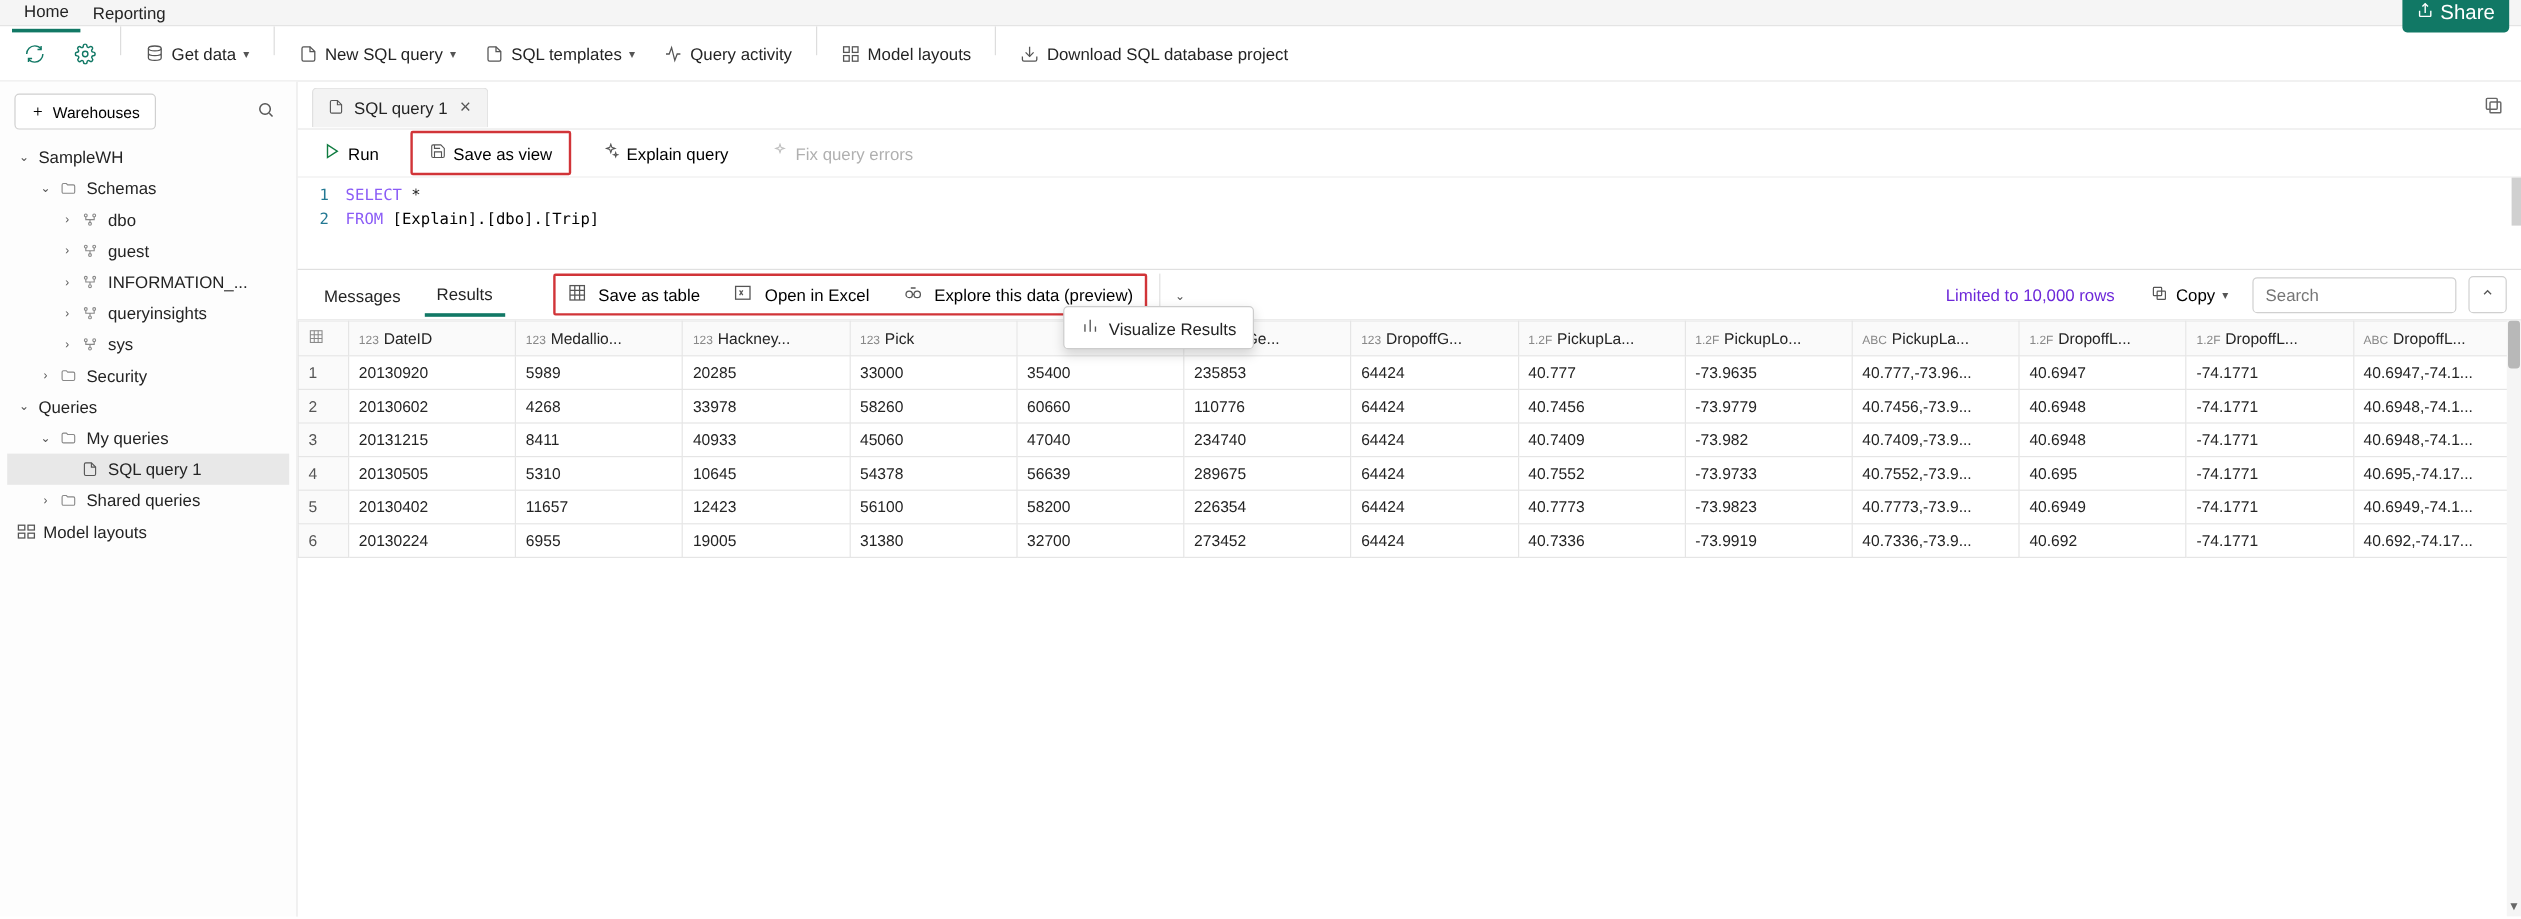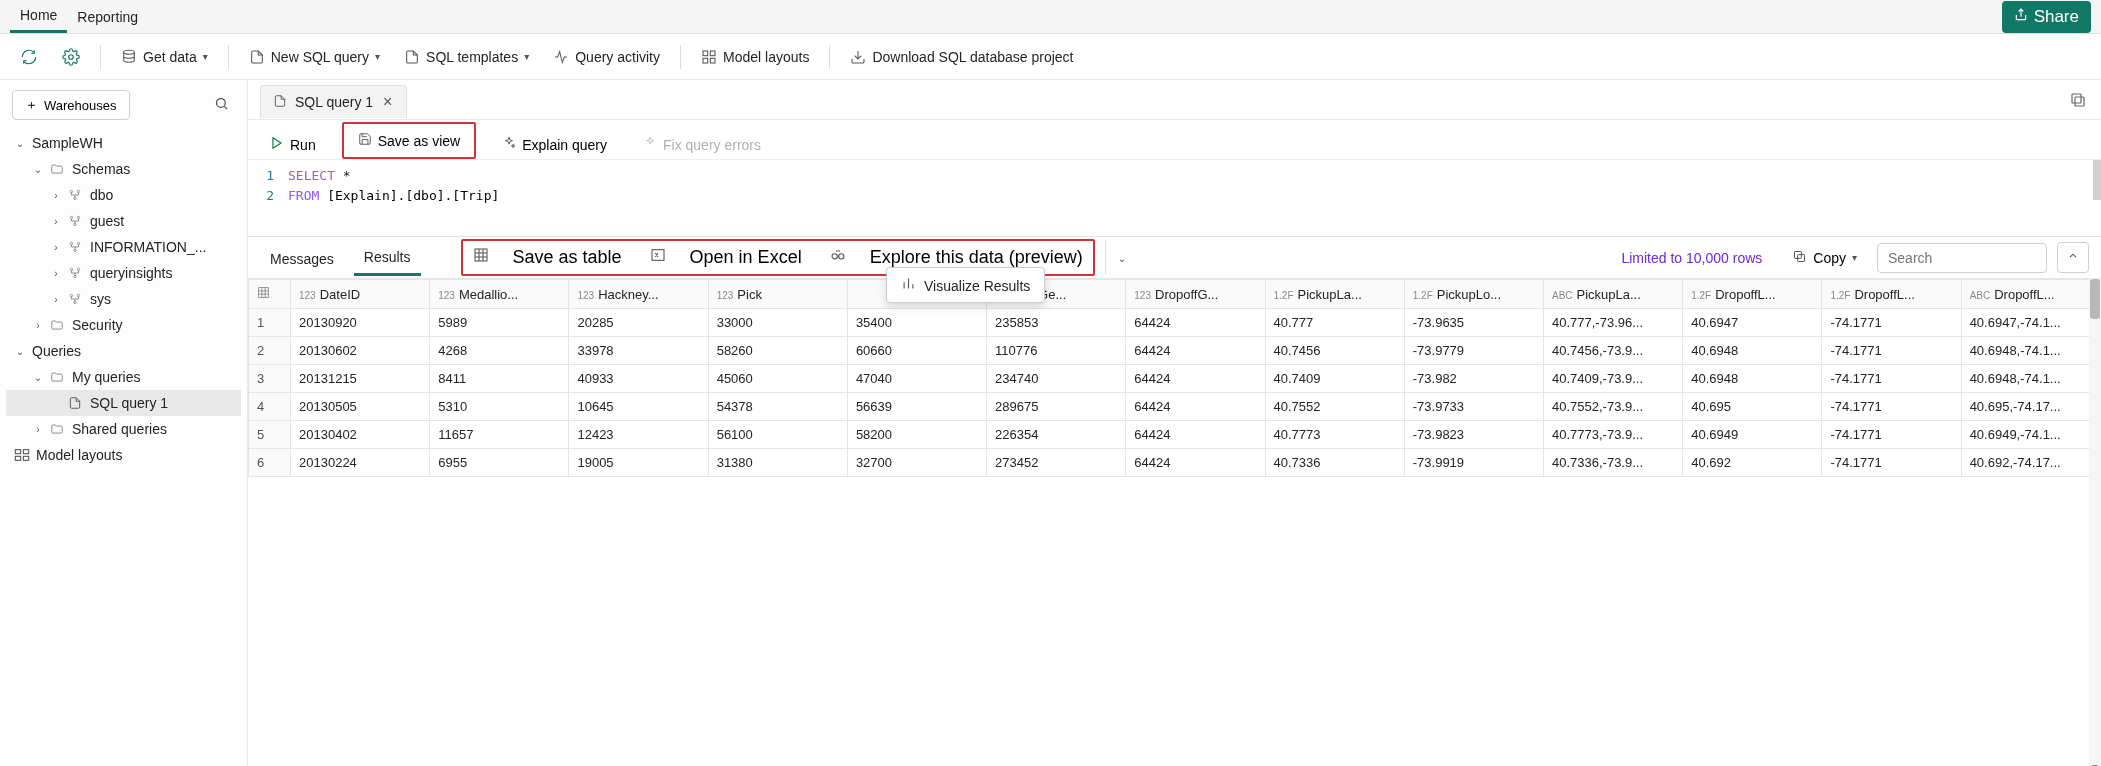--- a/index.html
+++ b/index.html
@@ -1,26 +1,26 @@
 <!DOCTYPE html>
 <html><head>
 <meta charset="utf-8">
 <style>
   * { box-sizing: border-box; margin: 0; padding: 0; }
   body { font-family: "Segoe UI", Arial, sans-serif; font-size: 13px; color: #242424; background: #fff; width: 2101px; }
   
   
-  .top-tabs { display: flex; align-items: center; height: 34px; padding: 0 10px; background: #f5f5f5; border-bottom: 1px solid #e0e0e0; }
+  .top-tabs { display: flex; align-items: center; height: 22px; padding: 0 10px; background: #f5f5f5; border-bottom: 1px solid #e0e0e0; }
   .top-tab { padding: 7px 10px; cursor: pointer; font-size: 14px; }
   .top-tab.active { border-bottom: 3px solid #117865; font-weight: 400; }
   .top-right { margin-left: auto; }
   .share-btn { background: #117865; color: #fff; border: none; padding: 6px 12px; border-radius: 4px; font-size: 17px; cursor: pointer; display: inline-flex; align-items: center; gap: 6px; }
 
   
-  .toolbar { display: flex; align-items: center; height: 46px; padding: 0 10px; gap: 4px; border-bottom: 1px solid #e8e8e8; background: #fff; }
+  .toolbar { display: flex; height: 46px; padding: 0 10px; gap: 4px; border-bottom: 1px solid #e8e8e8; background: #fff; }
   .tool-btn { display: inline-flex; align-items: center; gap: 6px; padding: 6px 10px; background: transparent; border: none; font-size: 14px; cursor: pointer; color: #242424; }
   .sep { width: 1px; height: 24px; background: #ddd; margin: 0 6px; }
   .chev { font-size: 10px; color: #555; }
 
   
   .main { display: flex; height: 696px; }
   
   
   .explorer { width: 248px; border-right: 1px solid #e8e8e8; background: #fdfdfd; padding: 10px 6px; position: relative; }
   .explorer-header { display: flex; align-items: center; padding: 4px 8px 10px 8px; }
@@ -39,42 +39,42 @@
   .ic { width: 16px; display: inline-flex; }
 
   
   .workspace { flex: 1; display: flex; flex-direction: column; min-width: 0; }
   .query-tabs { display: flex; align-items: center; height: 40px; border-bottom: 1px solid #e8e8e8; padding: 4px 8px 0 12px; gap: 6px; }
   .qtab { display: inline-flex; align-items: center; gap: 8px; padding: 7px 12px; background: #f3f3f3; border: 1px solid #e0e0e0; border-bottom: none; border-radius: 4px 4px 0 0; font-size: 14px; }
   .qtab .close { cursor: pointer; font-size: 16px; color: #555; padding: 0 2px; }
   .dupe { margin-left: auto; padding: 6px; cursor: pointer; color: #555; }
 
   
-  .qbar { display: flex; align-items: flex-end; height: 40px; padding: 0 12px; gap: 16px; border-bottom: 1px solid #eee; }
+  .qbar { display: flex; align-items: center; height: 40px; padding: 0 12px; gap: 16px; border-bottom: 1px solid #eee; }
   .qbtn { display: inline-flex; align-items: center; gap: 6px; padding: 6px 10px; background: transparent; border: none; cursor: pointer; font-size: 14px; }
   .qbtn.disabled { color: #b0b0b0; cursor: default; }
   .run-ic { color: #107c41; }
   .redbox { border: 2px solid #d13438; padding: 2px 4px; border-radius: 2px; }
 
   
   .editor { flex: 0 0 auto; padding: 6px 0 30px 0; position: relative; font-family: Consolas, monospace; font-size: 13px; line-height: 20px; }
   .code-line { display: flex; }
   .gutter { width: 40px; text-align: right; padding-right: 14px; color: #237893; }
   .code { white-space: pre; }
   .kw { color: #8b5cf6; }
   .br { color: #000; }
   .minimap-bar { position:absolute; right:0; top:0; width:8px; height:40px; background:#d0d0d0;}
 
   
   .results { flex: 1; display: flex; flex-direction: column; border-top: 1px solid #e0e0e0; min-height: 0; position: relative; }
   .results-tabs { display: flex; align-items: center; height: 42px; padding: 0 12px; gap: 10px; border-bottom: 1px solid #e8e8e8; position: relative; }
   .rtab { padding: 10px 10px 8px 10px; cursor: pointer; font-size: 14px; }
   .rtab.active { border-bottom: 3px solid #117865; font-weight: 400; }
   .redbox2 { border: 2px solid #d13438; padding: 0 2px; display: inline-flex; align-items: center; gap: 12px; border-radius:2px;}
-  .rbtn { display: inline-flex; align-items: center; gap: 24px; padding: 6px 8px; background: transparent; border: none; cursor: pointer; font-size: 18px; }
+  .rbtn { display: inline-flex; align-items: center; gap: 10px; padding: 6px 8px; background: transparent; border: none; cursor: pointer; font-size: 14px; }
   .drop-more { border-left: 1px solid #e0e0e0; padding: 10px 12px; cursor: pointer; }
   .rfill { flex: 1; }
   .limited { font-size: 14px; color: #6d28d9; padding-right: 10px; }
   .copy-btn { display: inline-flex; gap: 6px; align-items: center; padding: 6px 10px; border: none; background: transparent; cursor: pointer; font-size:14px;}
   .rsrch { border: 1px solid #d0d0d0; border-radius: 4px; padding: 6px 10px; font-size: 14px; width: 170px; }
   .expand { border: 1px solid #d0d0d0; border-radius: 4px; padding: 6px 8px; cursor: pointer; background: #fff; }
 
   
   .popup { position: absolute; top: 30px; left: 638px; background: #fff; border: 1px solid #ccc; border-radius: 4px; box-shadow: 0 4px 10px rgba(0,0,0,.15); padding: 8px 14px; font-size: 14px; z-index: 5; display:inline-flex; align-items:flex-end; gap:8px;}
 

